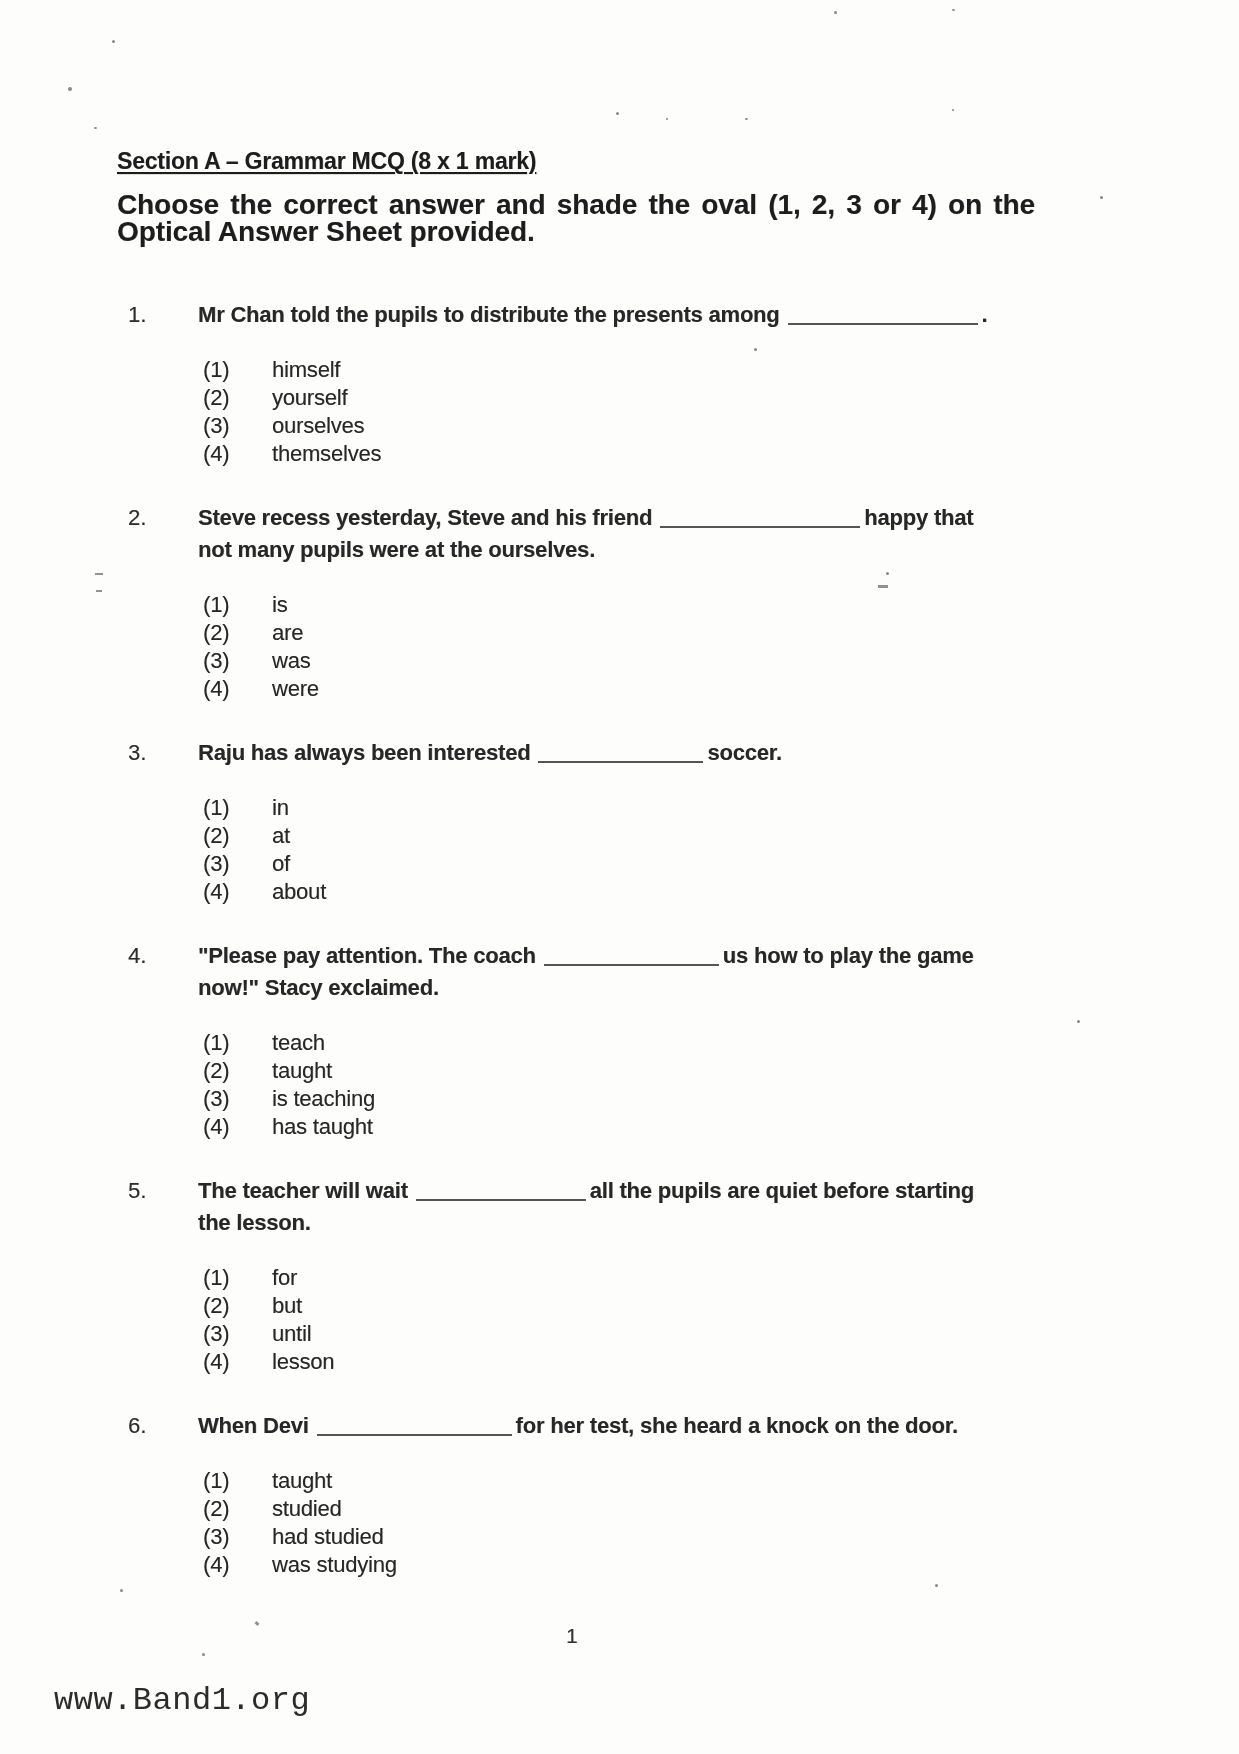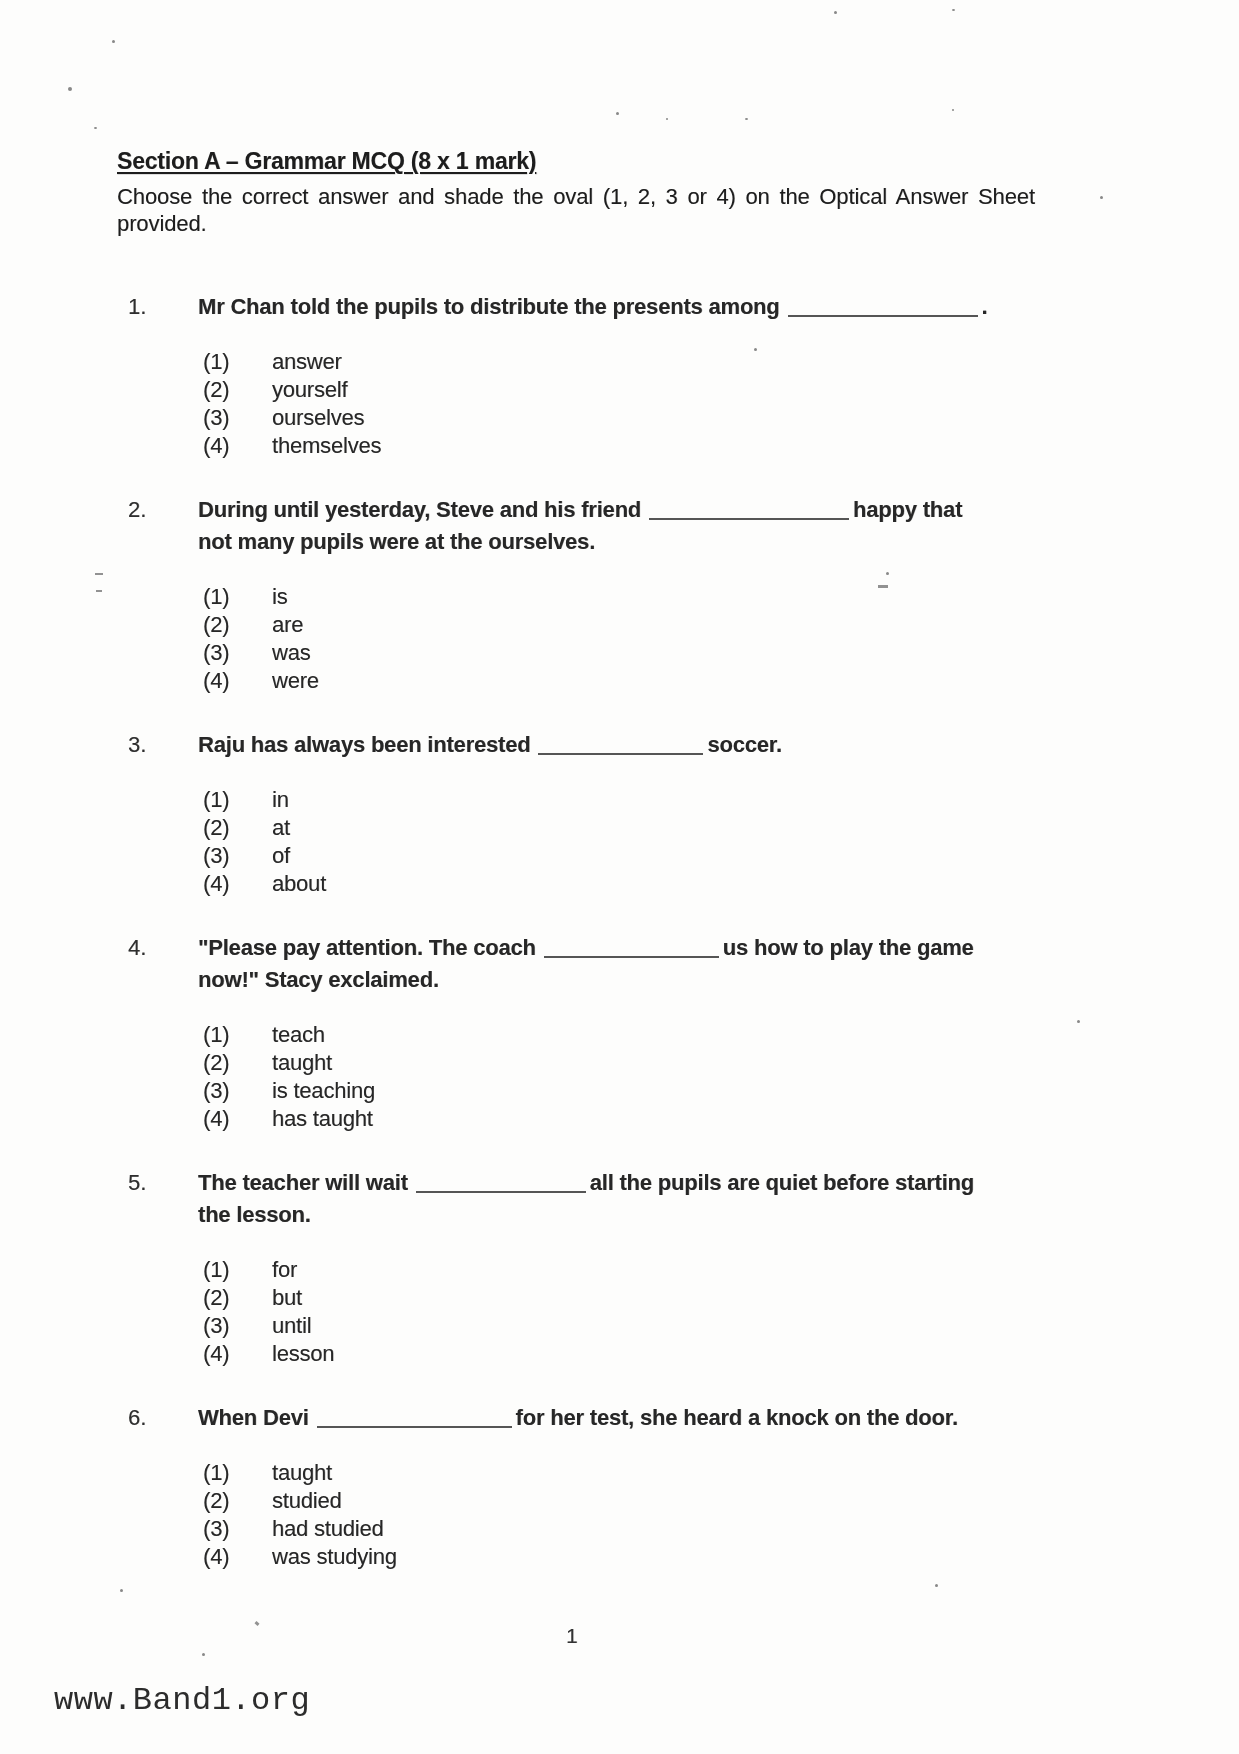--- a/index.html
+++ b/index.html
@@ -20,22 +20,22 @@
 
   .title {
     font-size:23px; font-weight:bold; line-height:27px;
     color:#1d1d1d;
     text-decoration:underline;
     text-decoration-thickness:2px;
     text-underline-offset:3px;
     letter-spacing:-0.2px;
   }
   .instructions {
-    margin-top:8px;
-    font-size:22px; font-weight:normal; line-height:27px;
+    margin-top:16px;
+    font-size:28px; font-weight:bold; line-height:27px;
     color:#1d1d1d;
     width:918px;
     text-align:justify;
     letter-spacing:-0.1px;
   }
 
   .question {
     margin-left:11px;
     margin-top:34px;
     display:flex;
@@ -100,21 +100,21 @@
     <div class="qnum scan">1.</div>
     <div class="qbody">
       <div class="qtext scan">
         <span>Mr Chan told the pupils to distribute the presents among</span>
         <span class="blank" style="width:190px"></span><span class="qafter">.</span>
         
       </div>
       <div class="options">
         <div class="option scan">
           <span class="onum">(1)</span>
-          <span class="olabel">answer</span>
+          <span class="olabel">himself</span>
         </div>
         <div class="option scan">
           <span class="onum">(2)</span>
           <span class="olabel">yourself</span>
         </div>
         <div class="option scan">
           <span class="onum">(3)</span>
           <span class="olabel">ourselves</span>
         </div>
         <div class="option scan">
@@ -122,21 +122,21 @@
           <span class="olabel">themselves</span>
         </div>
       </div>
     </div>
   </div>
 
   <div class="question">
     <div class="qnum scan">2.</div>
     <div class="qbody">
       <div class="qtext scan">
-        <span>During until yesterday, Steve and his friend</span>
+        <span>Steve recess yesterday, Steve and his friend</span>
         <span class="blank" style="width:200px"></span><span class="qafter">happy that</span>
         <div class="qline2">not many pupils were at the ourselves.</div>
       </div>
       <div class="options">
         <div class="option scan">
           <span class="onum">(1)</span>
           <span class="olabel">is</span>
         </div>
         <div class="option scan">
           <span class="onum">(2)</span>

